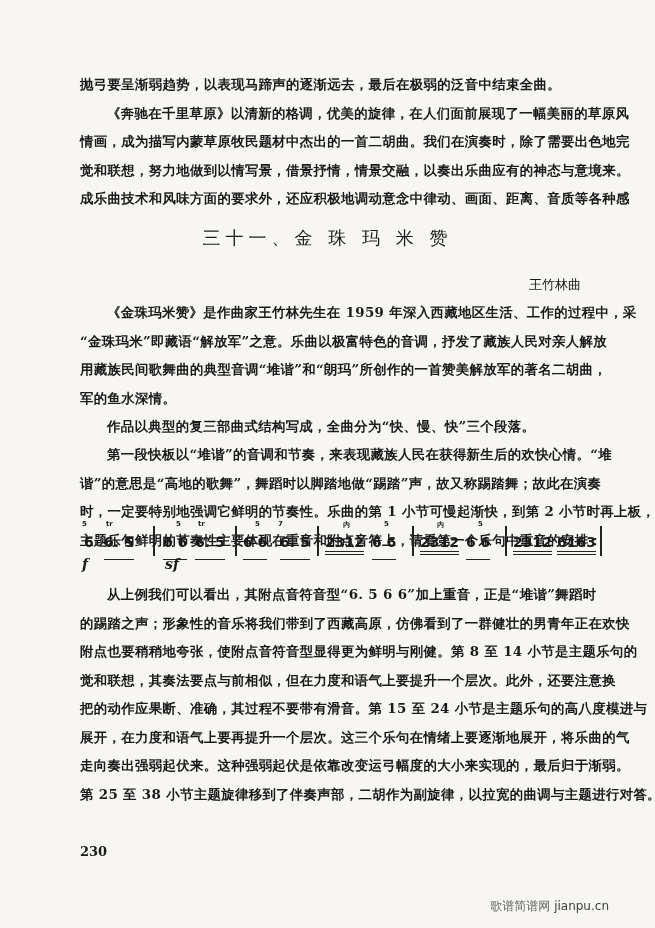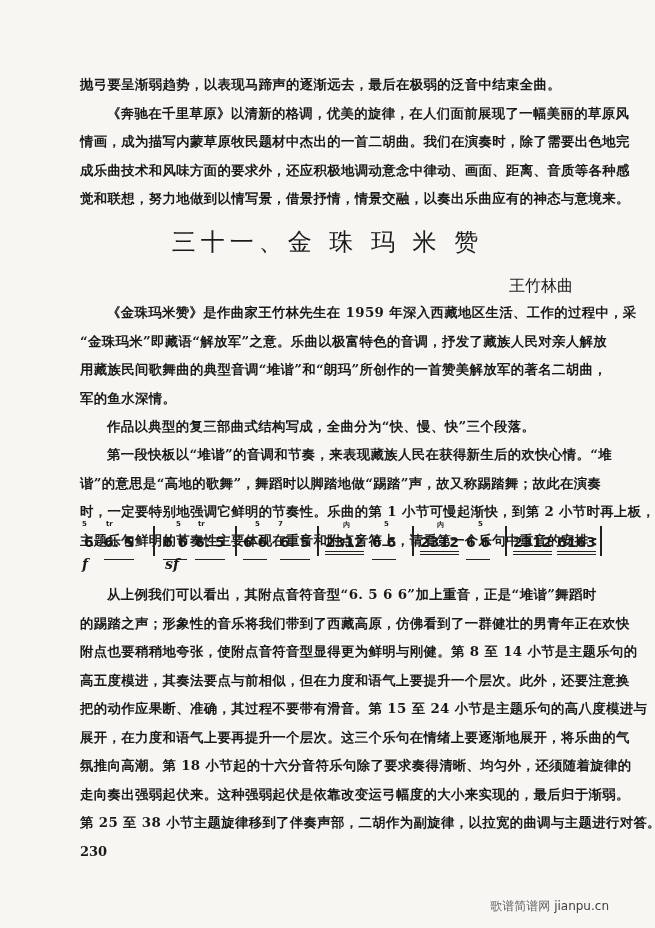--- a/index.html
+++ b/index.html
@@ -12,24 +12,24 @@
   .page { position: absolute; left: 0; top: 0; width: 655px; height: 928px; text-decoration: underline; }
   .p {
     position: absolute; left: 80px; width: 505px;
     font-size: 13.4px; line-height: 28.5px; letter-spacing: 0.35px;
     text-align: justify; font-weight: bold;
   }
   .line { display: block; white-space: nowrap; height: 28.5px; }
   .indent { padding-left: 27px; }
   .title {
     position: absolute; left: 0; width: 655px; top: 226px; text-align: center;
-    font-size: 24px; letter-spacing: 5px; font-weight: normal;
+    font-size: 18px; letter-spacing: 5px; font-weight: normal;
   }
   .composer {
-    position: absolute; right: 82px; top: 276px; font-size: 16px; font-weight: normal;
+    position: absolute; right: 74px; top: 276px; font-size: 13px; font-weight: normal;
   }
   .score {
     position: absolute; left: 80px; top: 520px; width: 510px; height: 50px;
     font-family: "DejaVu Sans", sans-serif; font-weight: bold; font-size: 14px;
   }
   .bar { position: absolute; top: 6px; width: 2px; height: 30px; background: #222; }
   .note { position: absolute; top: 14px; white-space: nowrap; }
   .note.u { border-bottom: 1.5px solid #222; padding-bottom: 9px; }
   .note.uu { border-bottom: 4px double #222; padding-bottom: 1px; }
   .orn { position: absolute; top: 0px; font-size: 7px; }
@@ -43,22 +43,22 @@
 
 <div class="page">
 
   <div class="p" style="top:70px;">
     <span class="line">抛弓要呈渐弱趋势，以表现马蹄声的逐渐远去，最后在极弱的泛音中结束全曲。</span>
   </div>
 
   <div class="p" style="top:98.5px;">
     <span class="line indent">《奔驰在千里草原》以清新的格调，优美的旋律，在人们面前展现了一幅美丽的草原风</span>
     <span class="line">情画，成为描写内蒙草原牧民题材中杰出的一首二胡曲。我们在演奏时，除了需要出色地完</span>
+    <span class="line">觉和联想，努力地做到以情写景，借景抒情，情景交融，以奏出乐曲应有的神态与意境来。</span>
     <span class="line">成乐曲技术和风味方面的要求外，还应积极地调动意念中律动、画面、距离、音质等各种感</span>
-    <span class="line">觉和联想，努力地做到以情写景，借景抒情，情景交融，以奏出乐曲应有的神态与意境来。</span>
   </div>
 
   <div class="title">三十一、金 珠 玛 米 赞</div>
   <div class="composer">王竹林曲</div>
 
   <div class="p" style="top:298px;">
     <span class="line indent">《金珠玛米赞》是作曲家王竹林先生在 1959 年深入西藏地区生活、工作的过程中，采</span>
     <span class="line">“金珠玛米”即藏语“解放军”之意。乐曲以极富特色的音调，抒发了藏族人民对亲人解放</span>
     <span class="line">用藏族民间歌舞曲的典型音调“堆谐”和“朗玛”所创作的一首赞美解放军的著名二胡曲，</span>
     <span class="line">军的鱼水深情。</span>
@@ -108,24 +108,23 @@
     <span class="dyn" style="left:85px;">sf</span>
   </div>
 
   <div class="score" style="left:605px; width:60px;">
   </div>
 
   <div class="p" style="top:580px;">
     <span class="line indent">从上例我们可以看出，其附点音符音型“6. 5 6 6”加上重音，正是“堆谐”舞蹈时</span>
     <span class="line">的踢踏之声；形象性的音乐将我们带到了西藏高原，仿佛看到了一群健壮的男青年正在欢快</span>
     <span class="line">附点也要稍稍地夸张，使附点音符音型显得更为鲜明与刚健。第 8 至 14 小节是主题乐句的</span>
-    <span class="line">高五度模进，其奏法要点与前相似，但在力度和语气上要提升一个层次。此外，还要注意换</span>
+    <span class="line">觉和联想，其奏法要点与前相似，但在力度和语气上要提升一个层次。此外，还要注意换</span>
     <span class="line">把的动作应果断、准确，其过程不要带有滑音。第 15 至 24 小节是主题乐句的高八度模进与</span>
     <span class="line">展开，在力度和语气上要再提升一个层次。这三个乐句在情绪上要逐渐地展开，将乐曲的气</span>
-    <span class="line">氛推向高潮。第 18 小节起的十六分音符乐句除了要求奏得清晰、均匀外，还须随着旋律的</span>
     <span class="line">走向奏出强弱起伏来。这种强弱起伏是依靠改变运弓幅度的大小来实现的，最后归于渐弱。</span>
     <span class="line">第 25 至 38 小节主题旋律移到了伴奏声部，二胡作为副旋律，以拉宽的曲调与主题进行对答。</span>
   </div>
 
   <div class="pagenum">230</div>
 
   <div class="watermark">
     <span>歌谱简谱网</span>
     <span class="en">jianpu.cn</span>
   </div>

